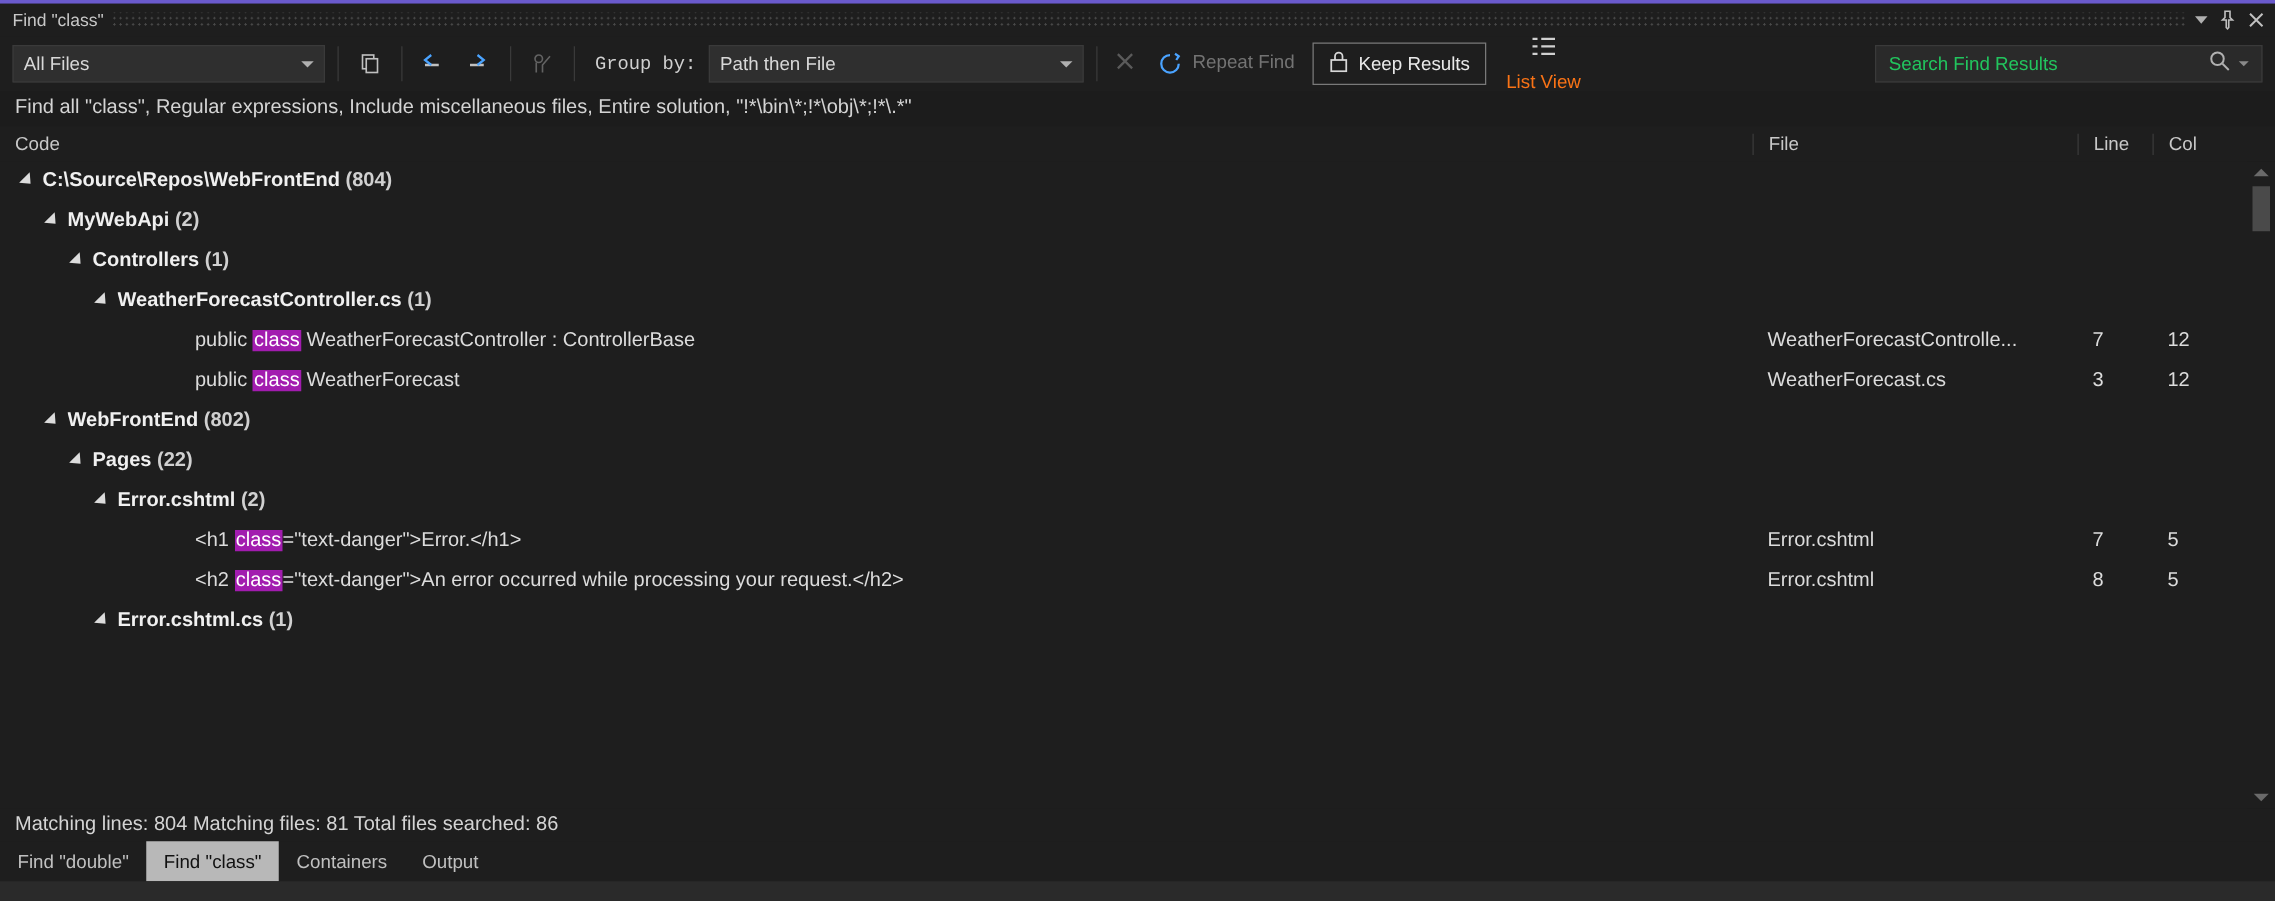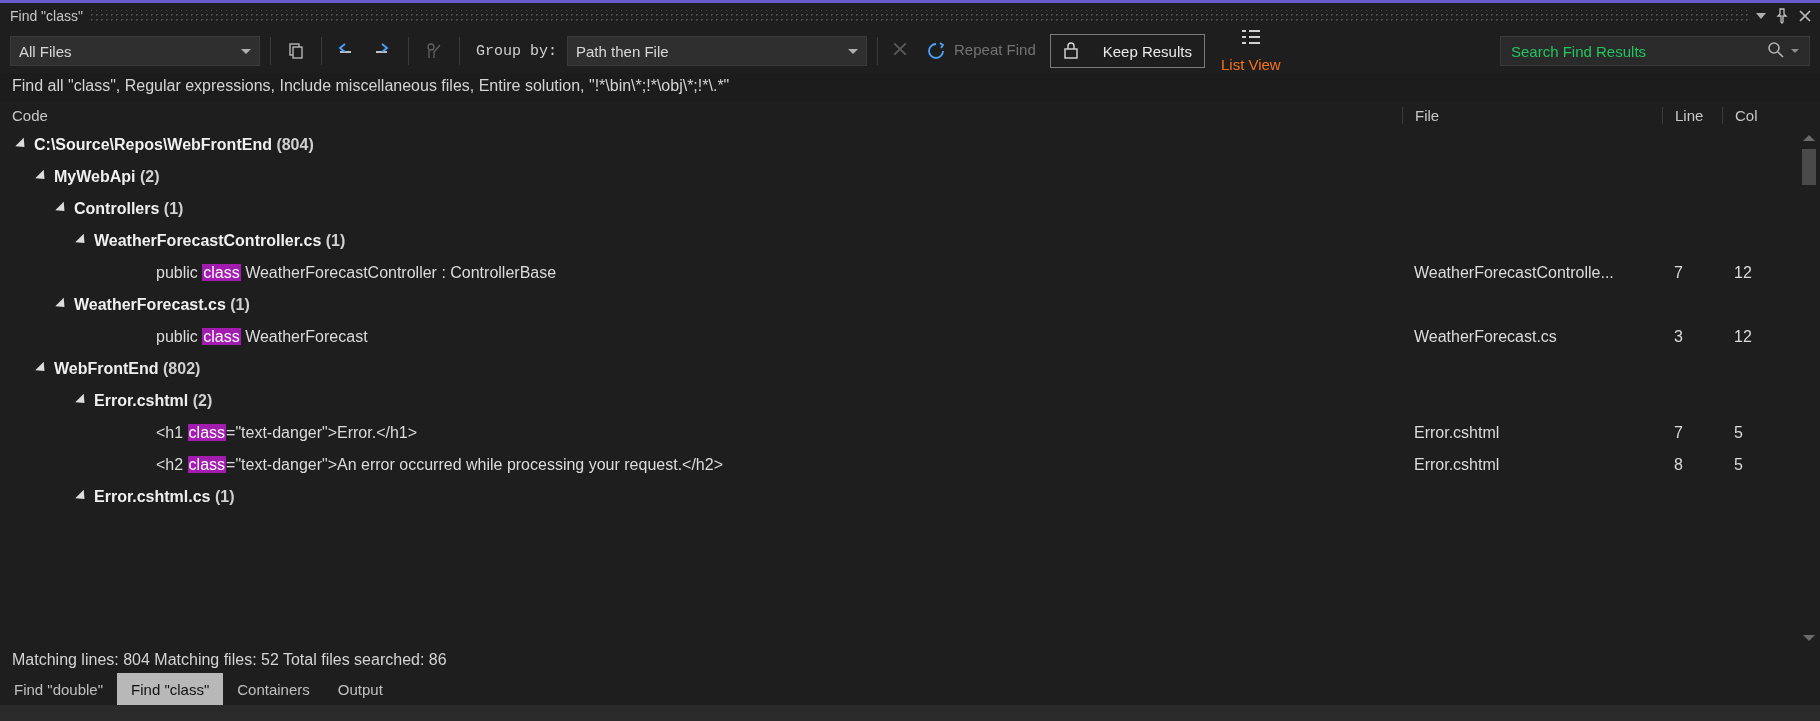--- a/index.html
+++ b/index.html
@@ -80,21 +80,21 @@
     display: flex; align-items: center; justify-content: center;
     width: 30px; height: 30px;
     color: #c0c0c0;
   }
   .tool-btn svg { display: block; }
   .toolbar-label { color: #d0d0d0; font-size: 15px; padding: 0 4px 0 6px; font-family: Liberation Mono, monospace; }
   .clear-btn { color: #5a5a5a; font-size: 18px; width: 24px; text-align: center; }
   .repeat-find { display: flex; gap: 8px; color: #737373; padding: 0 8px; }
   .repeat-find svg { display: block; }
   .keep-toggle {
-    display: flex; align-items: center; gap: 24px;
+    display: flex; align-items: center; gap: 8px;
     height: 34px; padding: 0 12px;
     border: 1px solid #7a7a7a;
     color: #eaeaea;
   }
   .listview-btn { display: flex; align-items: center; gap: 8px; color: #f97316; padding: 0 10px; flex-direction: column; }
   .flex-spacer { flex: 1; }
   .search-box {
     display: flex; align-items: center;
     width: 310px; height: 30px;
     background: #2a2a2a;
@@ -395,44 +395,44 @@
           <span class="line-cell"></span>
           <span class="col-cell"></span>
         </div>
         <div class="row">
           <span class="indent" style="width: 156px;"></span>
           <span class="code-cell">public <span class="hl">class</span> WeatherForecastController : ControllerBase</span>
           <span class="file-cell">WeatherForecastControlle...</span>
           <span class="line-cell">7</span>
           <span class="col-cell">12</span>
         </div>
-        <div class="row group">
-          <span class="indent" style="width: 56px;"></span>
-          <span class="expander"></span>
-          <span class="code-cell"><span class="label">WeatherForecast.cs  </span><span class="count">(1)</span></span>
-          <span class="file-cell"></span>
-          <span class="line-cell"></span>
-          <span class="col-cell"></span>
-        </div>
         <div class="row">
           <span class="indent" style="width: 156px;"></span>
           <span class="code-cell">public <span class="hl">class</span> WeatherForecast</span>
           <span class="file-cell">WeatherForecast.cs</span>
           <span class="line-cell">3</span>
           <span class="col-cell">12</span>
         </div>
         <div class="row group">
           <span class="indent" style="width: 36px;"></span>
           <span class="expander"></span>
           <span class="code-cell"><span class="label">WebFrontEnd  </span><span class="count">(802)</span></span>
           <span class="file-cell"></span>
           <span class="line-cell"></span>
           <span class="col-cell"></span>
         </div>
         <div class="row group">
+          <span class="indent" style="width: 56px;"></span>
+          <span class="expander"></span>
+          <span class="code-cell"><span class="label">Pages  </span><span class="count">(22)</span></span>
+          <span class="file-cell"></span>
+          <span class="line-cell"></span>
+          <span class="col-cell"></span>
+        </div>
+        <div class="row group">
           <span class="indent" style="width: 76px;"></span>
           <span class="expander"></span>
           <span class="code-cell"><span class="label">Error.cshtml  </span><span class="count">(2)</span></span>
           <span class="file-cell"></span>
           <span class="line-cell"></span>
           <span class="col-cell"></span>
         </div>
         <div class="row">
           <span class="indent" style="width: 156px;"></span>
           <span class="code-cell">&lt;h1 <span class="hl">class</span>="text-danger"&gt;Error.&lt;/h1&gt;</span>
@@ -456,21 +456,21 @@
           <span class="col-cell"></span>
         </div>
       </div>
     <div class="tree-scroll">
       <div class="up-tri"></div>
       <div class="thumb"></div>
       <div class="dn-tri"></div>
     </div>
   </div>
 
-  <div class="status-line">Matching lines: 804 Matching files: 52 Total files searched: 86</div>
+  <div class="status-line">Matching lines: 804 Matching files: 81 Total files searched: 86</div>
 
   <div class="tab-strip" id="tab-strip">
       <div class="tab">Find "double"</div>
       <div class="tab active">Find "class"</div>
       <div class="tab">Containers</div>
       <div class="tab">Output</div>
     </div>
   <div class="below-tabs"></div>
 
 </div>

